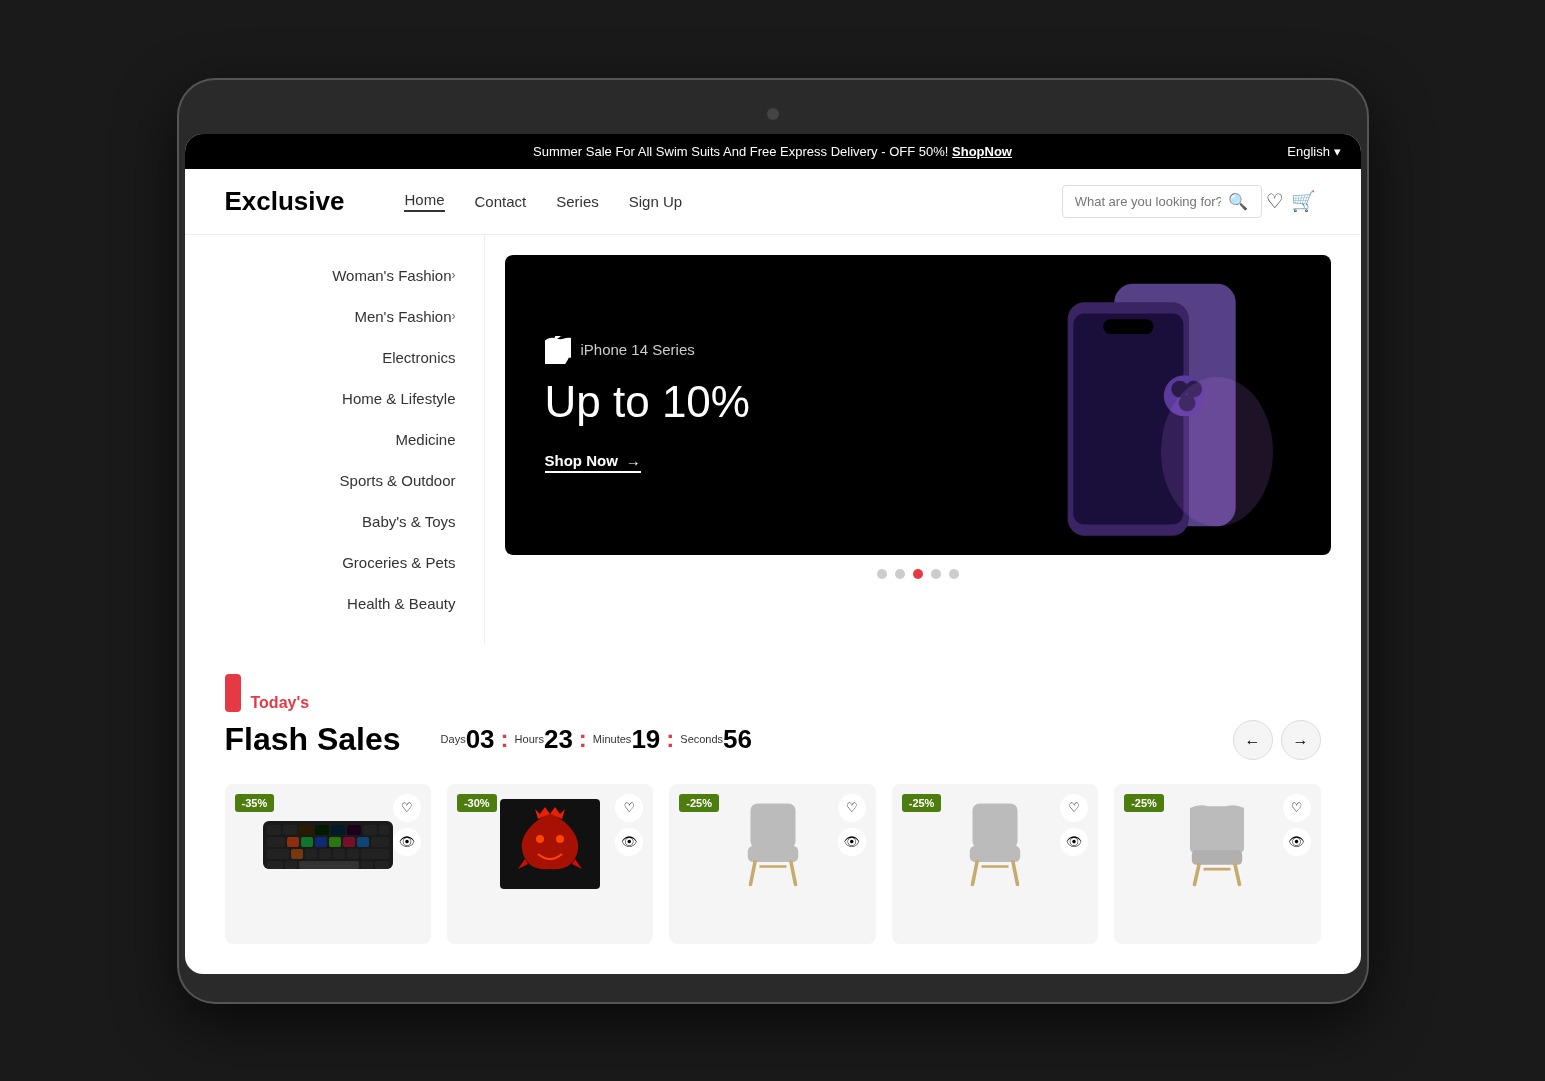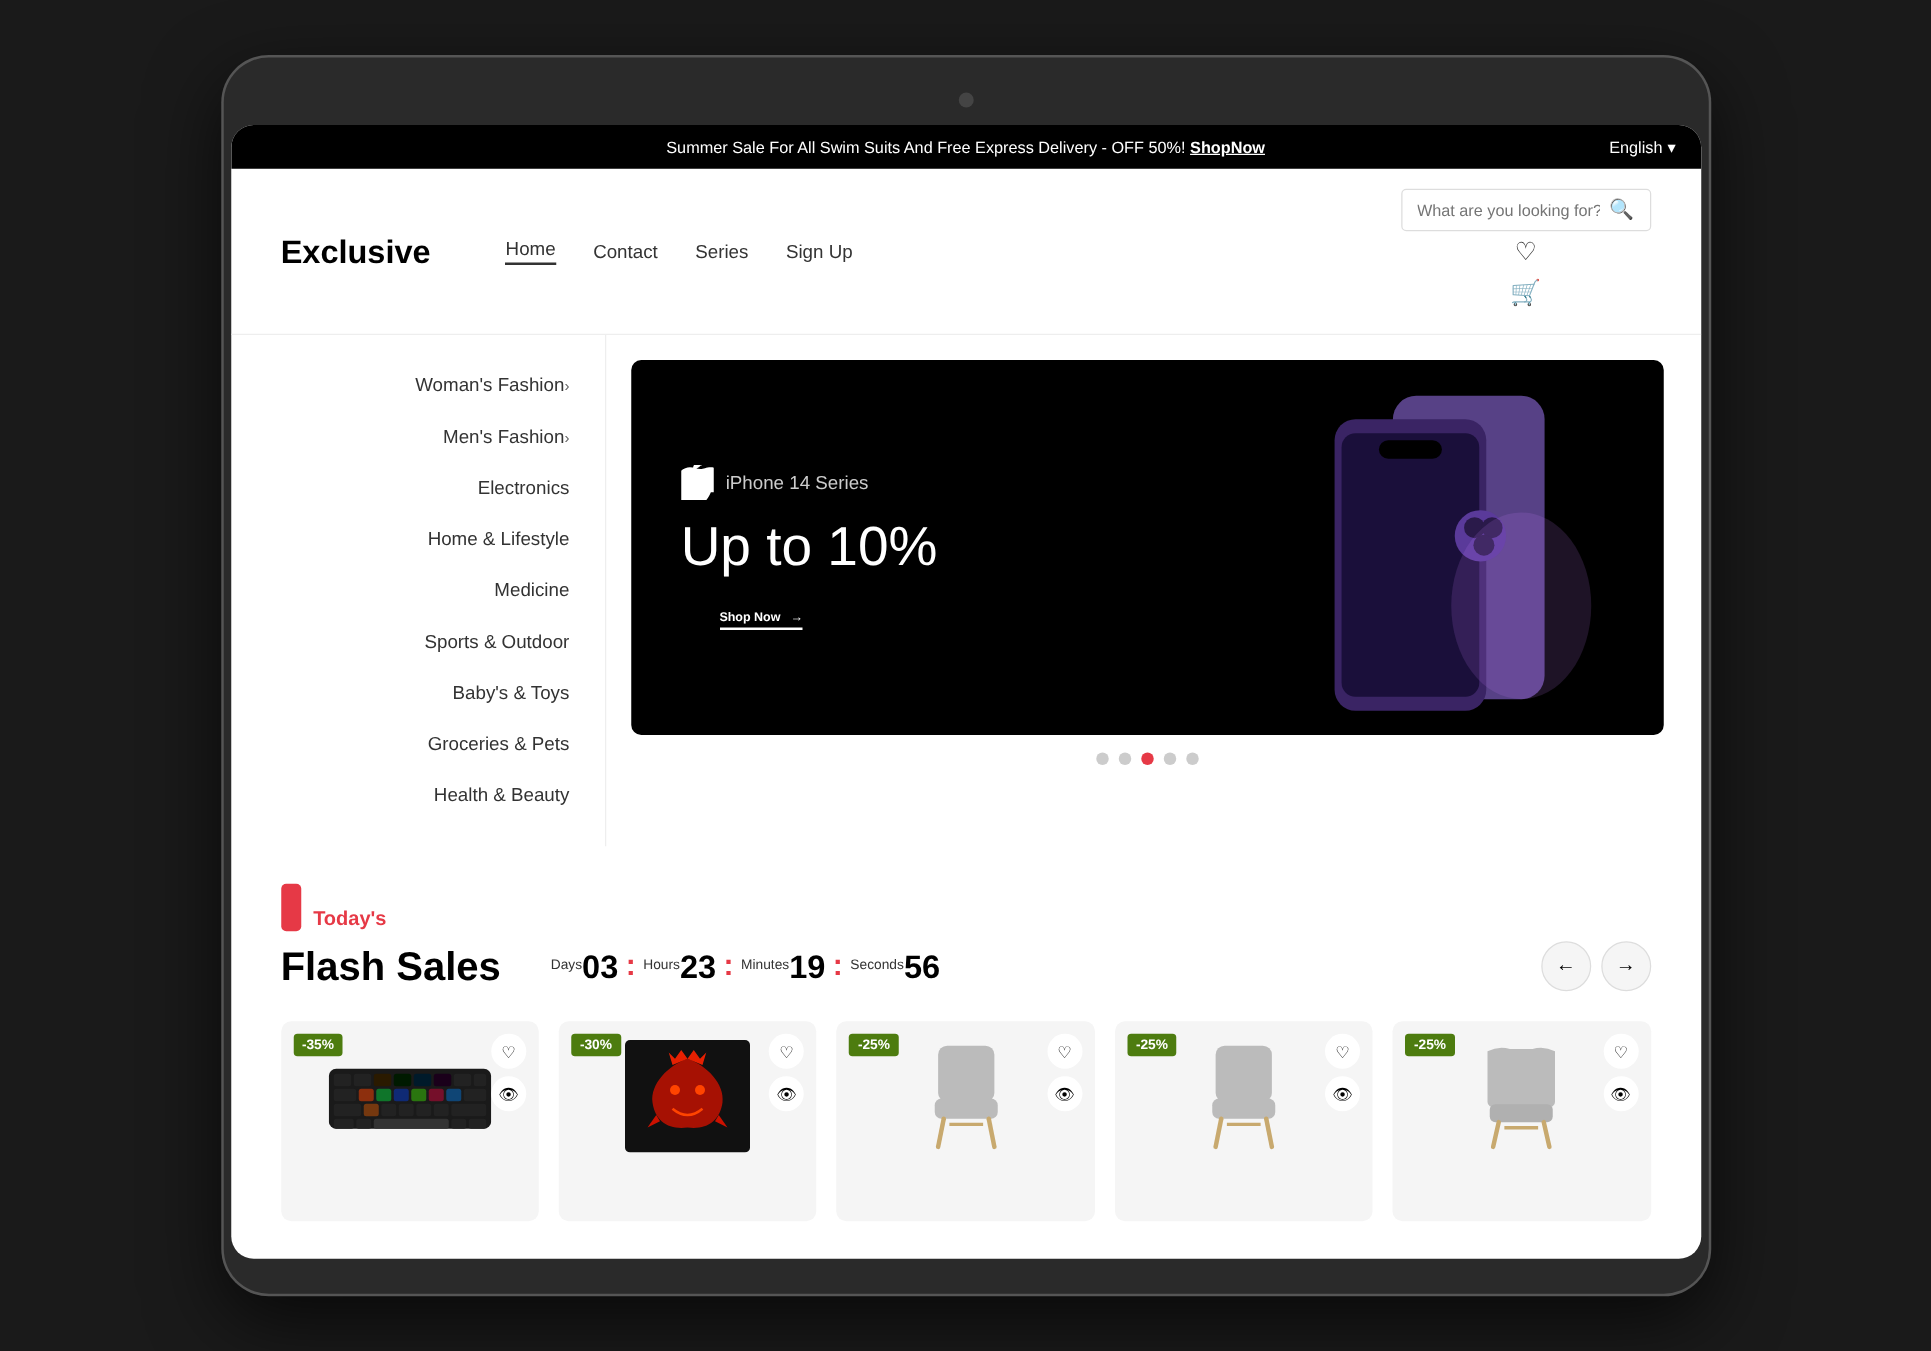--- a/index.html
+++ b/index.html
@@ -83,21 +83,20 @@
     }
     .nav a.active {
       border-bottom: 2px solid #333;
       padding-bottom: 2px;
     }
     .header-actions {
       display: flex;
       align-items: center;
       gap: 0;
       margin-left: auto;
-      flex-direction: column;
     }
     .search-bar {
       display: flex;
       align-items: center;
       border: 1px solid #ddd;
       border-radius: 4px;
       padding: 6px 12px;
       gap: 8px;
       width: 200px;
     }
@@ -172,30 +171,29 @@
       font-size: 44px;
       font-weight: 400;
       line-height: 1.2;
       margin-bottom: 24px;
     }
     .shop-now-btn {
       display: flex;
       align-items: center;
       gap: 8px;
       color: #fff;
-      font-size: 10px;
+      font-size: 15px;
       font-weight: 600;
       border-bottom: 2px solid #fff;
       padding-bottom: 2px;
       cursor: pointer;
       background: none;
       border: none;
       border-bottom: 2px solid #fff;
       text-decoration: none;
-      margin-left: 31px;
     }
     .hero-image {
       position: absolute;
       right: 40px;
       top: 0;
       height: 100%;
       display: flex;
       align-items: center;
     }
     

